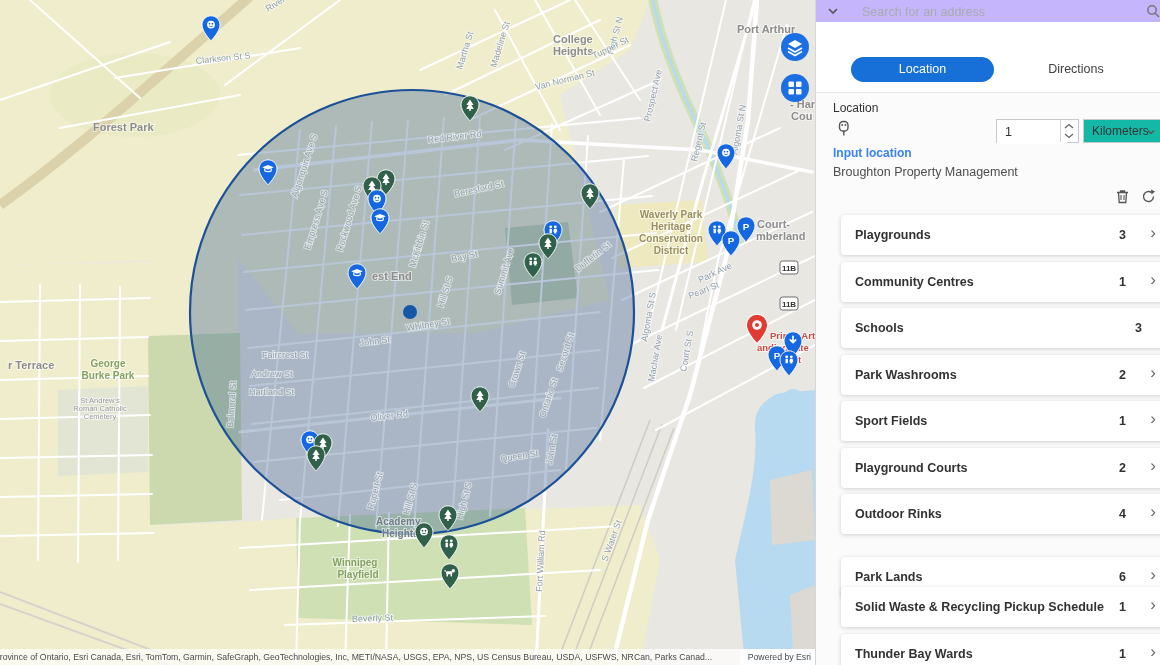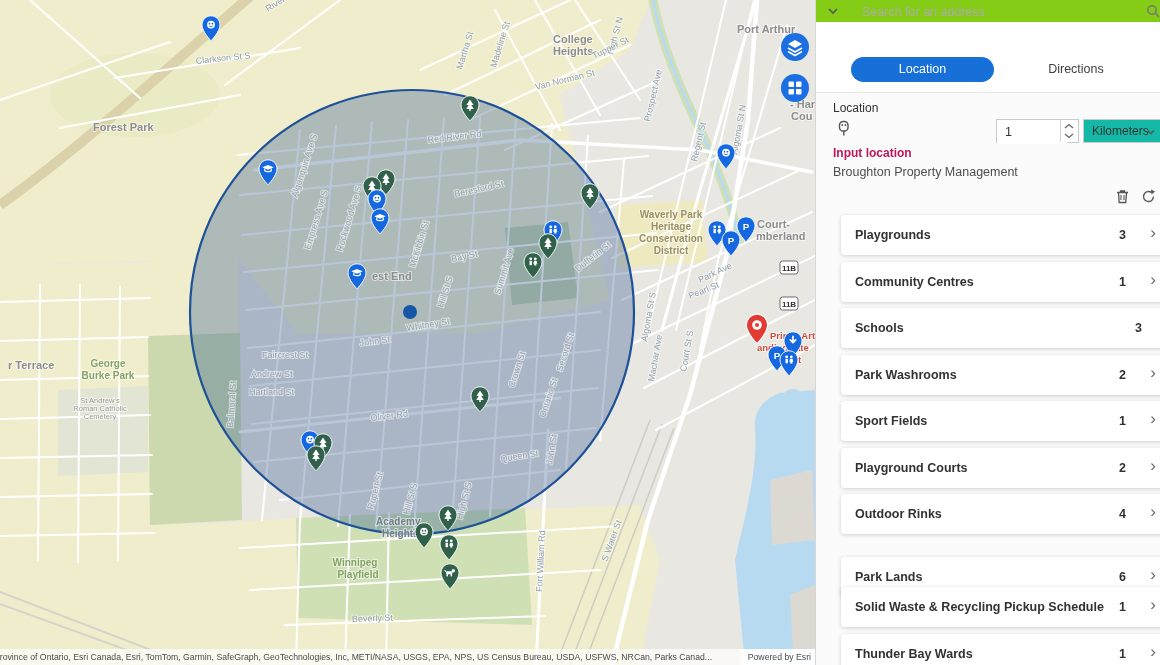--- a/index.html
+++ b/index.html
@@ -10,37 +10,37 @@
   svg text.place{fill:#8d8d8d;font-size:11px;font-weight:bold;}
   svg text.area{fill:#9a8f5e;font-size:10px;font-weight:bold;}
   svg text.park{fill:#85a263;font-size:10px;font-weight:bold;}
   svg text.neigh{fill:#6e7f88;font-size:10px;font-weight:bold;}
   svg text.cem{fill:#9a9a9a;font-size:7.5px;}
   svg text.street{fill:#90a0ad;font-size:9px;}
   svg text.poi{fill:#cf4a3f;font-size:9.5px;font-weight:bold;}
   svg text.attr{fill:#4a4a4a;font-size:8.7px;stroke:none;}
   
   #sidebar{position:absolute;left:815px;top:0;width:345px;height:665px;background:#fbfbfb;border-left:1px solid #d6d6d6;box-sizing:border-box;}
-  #searchbar{position:absolute;left:0;top:0;width:345px;height:22px;background:#84cc16;border-bottom:3px solid #22c55e;}
+  #searchbar{position:absolute;left:0;top:0;width:345px;height:22px;background:#c4b5fd;border-bottom:3px solid #22c55e;}
   #searchbar input{position:absolute;left:44px;top:2px;width:250px;height:17px;border:none;outline:none;font-size:12.5px;color:#444;background:transparent;font-family:"Liberation Sans",sans-serif;}
   #searchbar input::placeholder{color:#ababab;}
   .collapse-btn{position:absolute;left:8px;top:3px;width:18px;height:16px;cursor:pointer;}
   .search-ic{position:absolute;right:0px;top:3px;width:16px;height:16px;}
   #tabs{position:absolute;left:0;top:22px;width:345px;height:70px;background:#fff;border-bottom:1px solid #e7e7e7;}
   .pill{position:absolute;left:35px;top:35px;width:143px;height:25px;background:#176fd8;border-radius:13px;color:#fff;font-size:12.5px;text-align:center;line-height:25px;cursor:pointer;}
   .tab-plain{position:absolute;left:205px;top:35px;width:110px;height:25px;color:#404040;font-size:12.5px;text-align:center;line-height:25px;cursor:pointer;}
   #options{position:absolute;left:0;top:92px;width:345px;height:573px;}
   .sec-label{position:absolute;left:17px;top:9px;font-size:12px;color:#323232;}
   .pin-btn{position:absolute;left:19px;top:28px;width:18px;height:18px;cursor:pointer;}
   .num-box{position:absolute;left:180px;top:27px;width:83px;height:24px;border:1px solid #c9c9c9;background:#fff;box-sizing:border-box;}
   .num-box input{position:absolute;left:0;top:0;width:60px;height:22px;border:none;outline:none;padding-left:8px;font-size:12.5px;color:#333;font-family:"Liberation Sans",sans-serif;}
   .stepper{position:absolute;right:0;top:0;width:17px;height:22px;border-left:1px solid #d5d5d5;cursor:pointer;}
   .sel-box{position:absolute;left:267px;top:27px;width:78px;height:24px;border:1px solid #c9c9c9;background:#14b8a6;box-sizing:border-box;font-size:12px;color:#333;line-height:22px;padding-left:8px;cursor:pointer;}
   .sel-chev{position:absolute;right:4px;top:7px;}
-  .bold-label{position:absolute;left:17px;top:54px;font-size:12px;font-weight:bold;color:#be185d;}
+  .bold-label{position:absolute;left:17px;top:54px;font-size:12px;font-weight:bold;color:#3b82f6;}
   .loc-value{position:absolute;left:17px;top:73px;font-size:12.5px;color:#4d4d4d;}
   .icon-btn{position:absolute;top:96px;width:17px;height:17px;cursor:pointer;}
   #cards{position:absolute;left:12px;top:0;width:345px;height:573px;}
   .card{position:absolute;left:13px;width:327px;height:40px;background:#fff;border-radius:4px;box-shadow:0 1px 4px rgba(0,0,0,.18);cursor:pointer;}
   .card-label{position:absolute;left:14px;top:13px;font-size:12.5px;color:#323232;font-weight:bold;}
   .card-count{position:absolute;right:42px;top:13px;font-size:12.5px;color:#323232;font-weight:bold;}
   .card-chev{position:absolute;right:12px;top:8px;font-size:17px;color:#6a6a6a;}
 </style>
 </head>
 <body>

